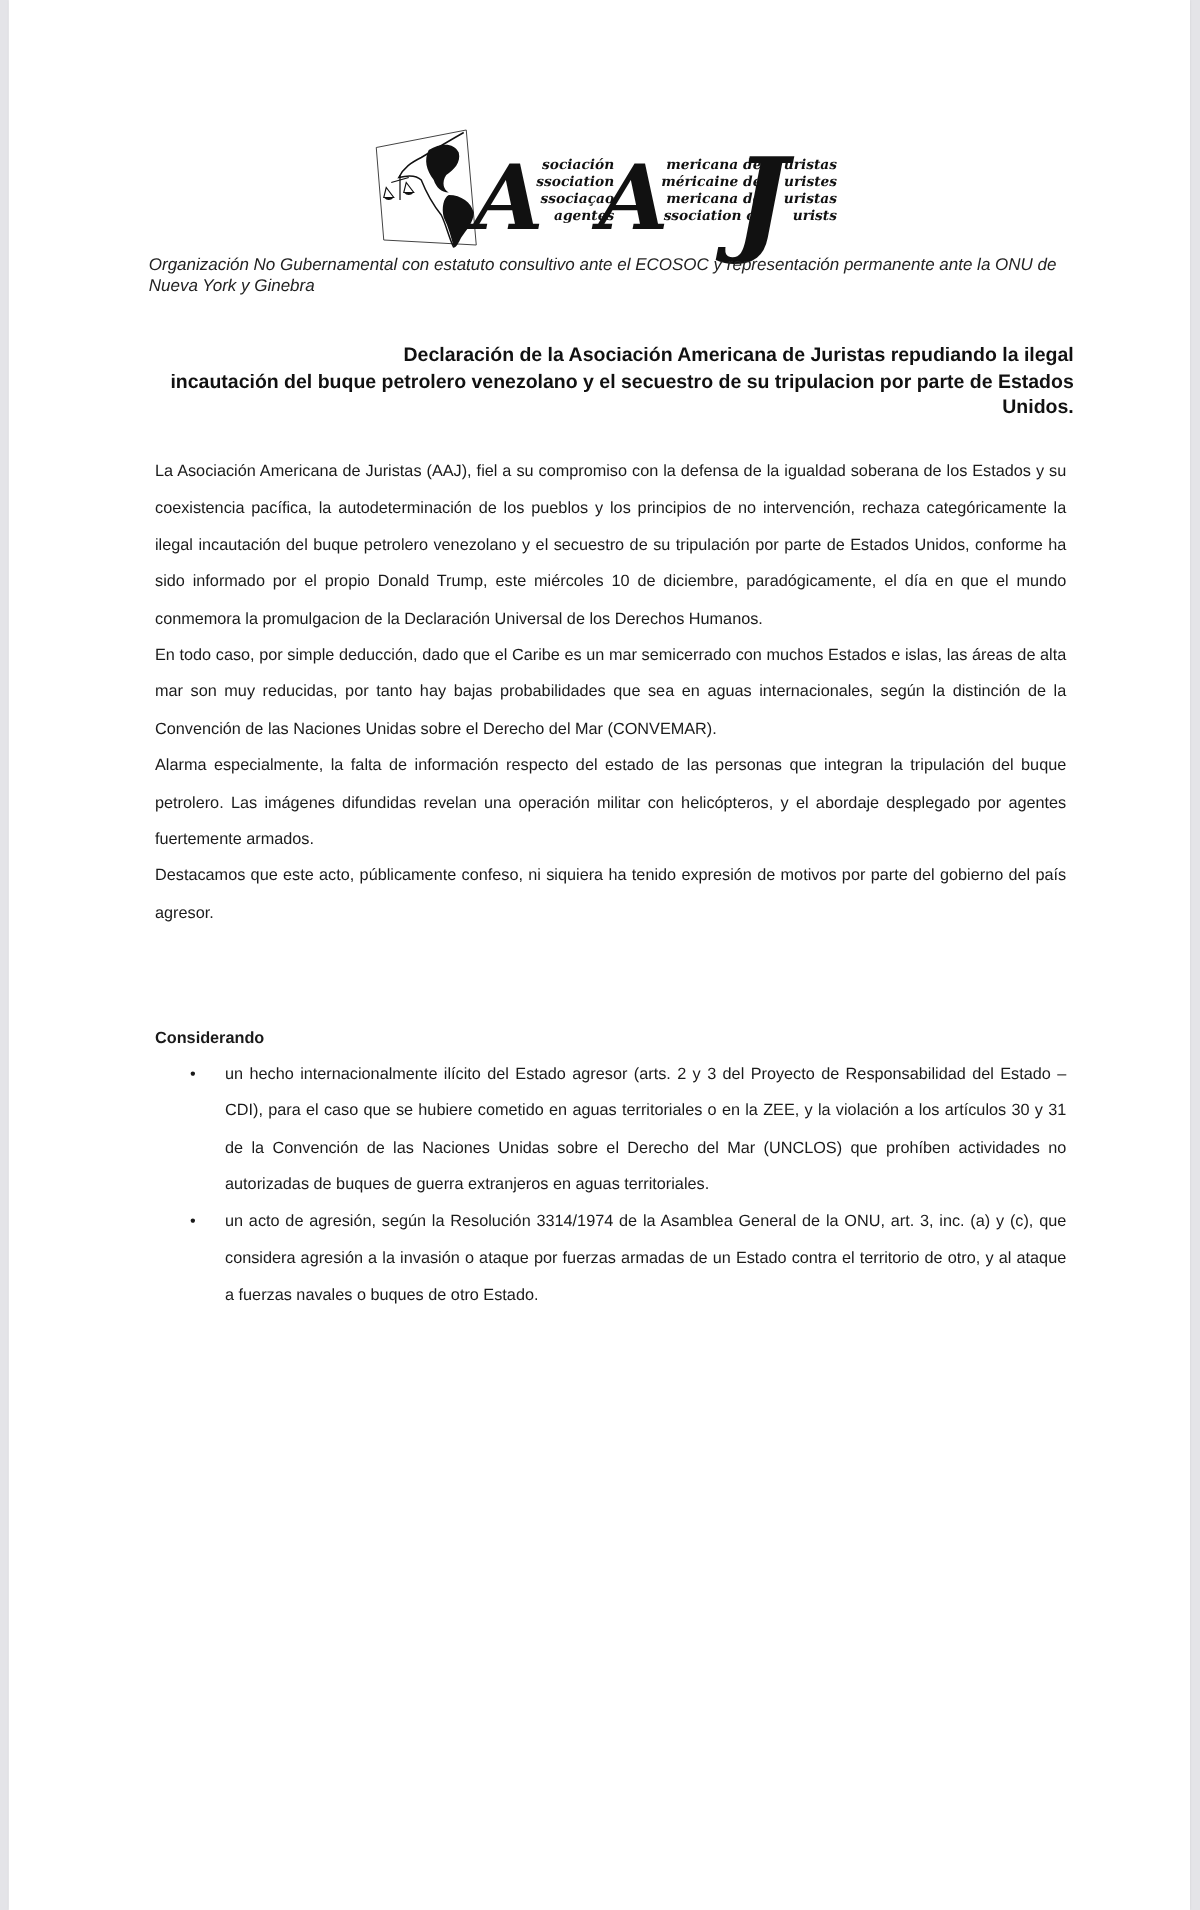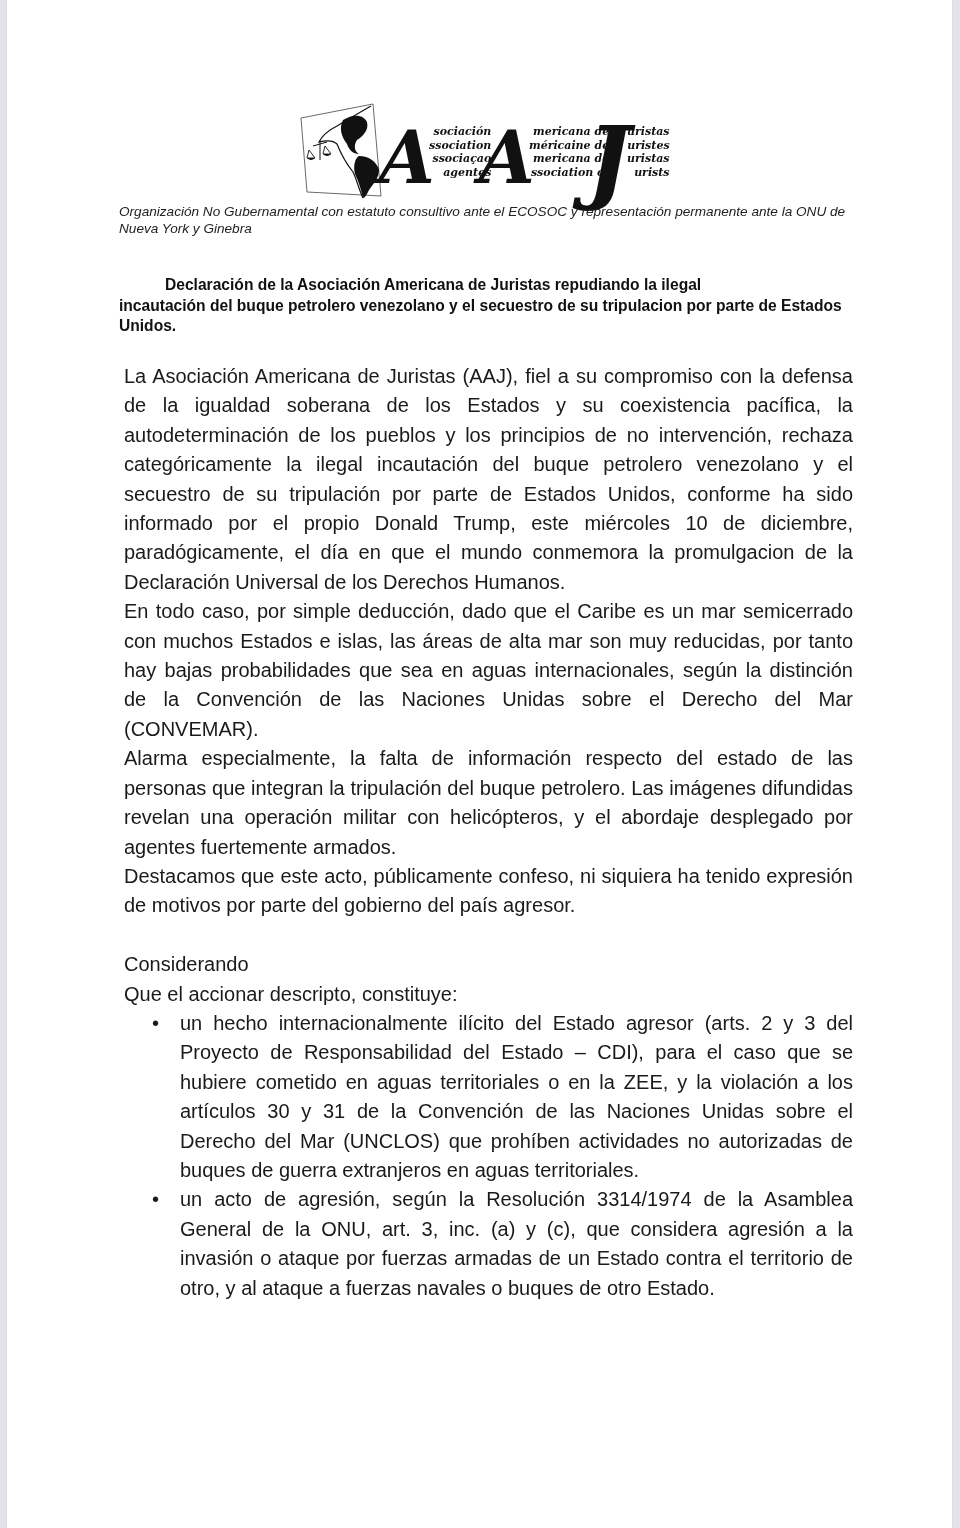--- a/index.html
+++ b/index.html
@@ -53,34 +53,34 @@
     font-style: italic;
     font-size: 13.6px; line-height: 17px;
     text-align: left; color: #222;
   }
   .title {
     position: absolute;
     left: 112px; top: 275px; width: 740px;
     font-family: "Liberation Sans", sans-serif;
     font-weight: bold;
     font-size: 15.6px; line-height: 20.5px;
-    text-align: left; color: #111;
+    text-align: right; color: #111;
   }
   .title .l1 { display: block; padding-left: 46px; }
   .body {
     position: absolute;
     left: 117px; top: 362px; width: 729px;
     font-family: "Liberation Sans", sans-serif;
-    font-size: 20px; line-height: 29.4px;
+    font-size: 13px; line-height: 29.4px;
     color: #1a1a1a;
     text-align: justify;
   }
   .body p { margin: 0; }
   .body .gap { height: 29.4px; }
-  .body .heading { font-weight: normal; }
+  .body .heading { font-weight: bold; margin-top: 41px; }
   .body ul { margin: 0; padding: 0; list-style: none; }
   .body li { position: relative; padding-left: 56px; }
   .body li .bullet {
     position: absolute; left: 28px; top: 0;
   }
 </style>
 </head>
 <body>
 
 <div class="page">
@@ -128,21 +128,20 @@
     <span>incautación del buque petrolero venezolano y el secuestro de su tripulacion por parte de Estados Unidos.</span>
   </div>
 
   <div class="body">
     <p>La Asociación Americana de Juristas (AAJ),  fiel a su compromiso con la defensa de la igualdad soberana de los Estados y su coexistencia pacífica, la autodeterminación de los pueblos y los principios de no intervención, rechaza categóricamente la ilegal incautación del buque petrolero venezolano y el secuestro de su tripulación por parte de Estados Unidos, conforme ha sido informado por el propio Donald Trump, este miércoles 10 de diciembre, paradógicamente, el día en que el mundo conmemora la promulgacion de la Declaración Universal de los Derechos Humanos.</p>
     <p>En todo caso, por simple deducción, dado que el Caribe es un mar semicerrado con muchos Estados e islas, las áreas de alta mar son muy reducidas, por tanto hay bajas probabilidades que sea en aguas internacionales, según la distinción de la Convención de las Naciones Unidas sobre el Derecho del Mar (CONVEMAR).</p>
     <p>Alarma especialmente, la falta de información respecto del estado de las personas que integran la tripulación del buque petrolero. Las imágenes difundidas revelan una operación militar con helicópteros, y el abordaje desplegado por agentes fuertemente armados.</p>
     <p>Destacamos que este acto, públicamente confeso, ni siquiera ha tenido expresión de motivos por parte del gobierno del país agresor.</p>
     <div class="gap"></div>
     <p class="heading">Considerando</p>
-    <p>Que el accionar descripto, constituye:</p>
     <ul>
       <li>
         <span class="bullet">•</span>
         <span>un hecho internacionalmente ilícito del Estado agresor (arts. 2 y 3 del Proyecto de Responsabilidad del Estado – CDI), para el caso que se hubiere cometido en aguas territoriales o en la ZEE, y la violación a los artículos 30 y 31  de la Convención de las Naciones Unidas sobre el Derecho del Mar (UNCLOS) que prohíben actividades no autorizadas de buques de guerra extranjeros en aguas territoriales.</span>
       </li>
       <li>
         <span class="bullet">•</span>
         <span>un acto de agresión, según la Resolución 3314/1974 de la Asamblea General de la ONU, art. 3, inc. (a) y (c), que considera agresión a la invasión o ataque por fuerzas armadas de un Estado contra el territorio de otro, y al ataque a fuerzas navales o buques de otro Estado.</span>
       </li>
     </ul>

